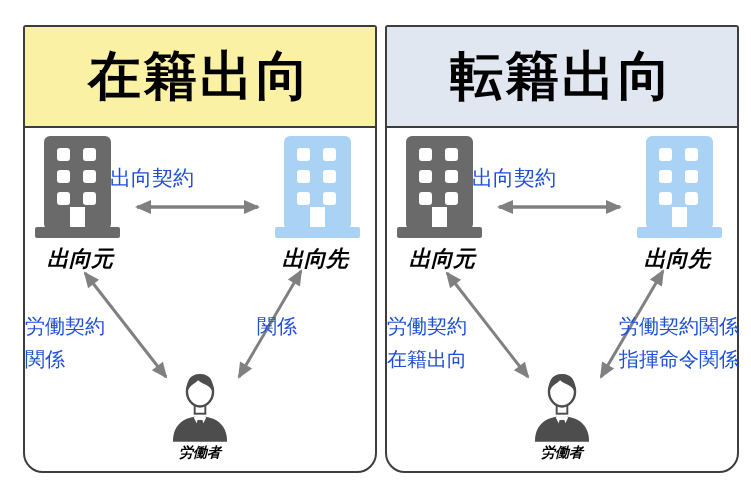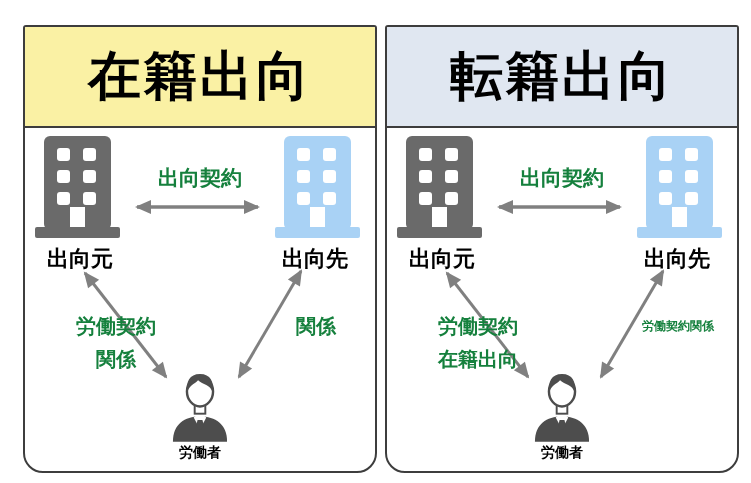--- a/index.html
+++ b/index.html
@@ -20,29 +20,29 @@
     font-size:53px;font-weight:600;letter-spacing:3px;
     border-radius:1px 1px 0 0;
   }
   .header-yellow{background:#FAF1A4;}
   .header-blue{background:#E0E7F1;}
   .panel-body{position:relative;width:350px;height:343px;}
   .abs{position:absolute;}
   .bldg{width:85px;height:102px;display:block;}
   .bldg-src{left:10px;top:8px;color:#6A6A6A;}
   .bldg-dst{left:250px;top:8px;color:#A9D2F5;}
-  .black-label{font-size:22px;font-weight:bold;color:#000;text-align:center;white-space:nowrap;}
+  .black-label{font-size:22px;font-weight:bold;color:#000;text-align:center;white-space:nowrap;font-style:italic;}
   .lbl-src{left:8px;top:116px;width:94px;}
   .lbl-dst{left:243px;top:116px;width:94px;}
-  .red{color:#15803d;font-weight:bold;text-align:center;white-space:nowrap;}
+  .red{color:#1d4ed8;font-weight:normal;white-space:nowrap;}
   .lbl-contract{left:85px;top:36px;width:180px;font-size:21px;}
   .rel{top:182px;width:118px;font-size:20px;line-height:33px;}
-  .rel-left{left:0;margin-left:32px;}
+  .rel-left{left:0;}
   .rel-right{left:232px;}
-  .rel-small{font-size:12px;}
+  .rel-small{font-size:20px;}
   .arrows{left:0;top:0;width:350px;height:343px;}
   .person{left:146px;top:240px;width:58px;height:74px;color:#4d4d4d;}
   .lbl-worker{left:115px;top:316px;width:120px;font-size:14px;}
 </style>
 </head>
 <body>
 
 <div class="stage">
 
   <section class="panel panel-left">
@@ -151,20 +151,21 @@
       <div class="abs black-label lbl-src">出向元</div>
       <div class="abs black-label lbl-dst">出向先</div>
       <div class="abs red lbl-contract">出向契約</div>
 
       <div class="abs red rel rel-left">
         <div>労働契約</div>
         <div>在籍出向</div>
       </div>
       <div class="abs red rel rel-right rel-small">
         <div>労働契約関係</div>
+        <div>指揮命令関係</div>
       </div>
 
       <svg class="person abs" viewBox="0 0 60 76" xmlns="http://www.w3.org/2000/svg">
         <rect x="24.5" y="34" width="11" height="13" fill="#fff" stroke="#4d4d4d" stroke-width="2"></rect>
         <ellipse cx="30" cy="24" rx="13.5" ry="15.5" fill="#fff" stroke="#4d4d4d" stroke-width="2.5"></ellipse>
         <path d="M30,6 C19,6 15.5,14 16.5,26 C18.5,17.5 24,17 28,12.5 C33,17.5 40.5,16 43.5,26 C44.5,14 41,6 30,6 Z" fill="#4d4d4d"></path>
         <path d="M2,76 C2,58 14,50 30,50 C46,50 58,58 58,76 Z" fill="#4d4d4d"></path>
         <polygon points="23.5,51 30,63 36.5,51 33.5,48.5 26.5,48.5" fill="#fff"></polygon>
         <polygon points="27.5,53.5 32.5,53.5 34,59.5 30,65 26,59.5" fill="#4d4d4d"></polygon>
       </svg>

